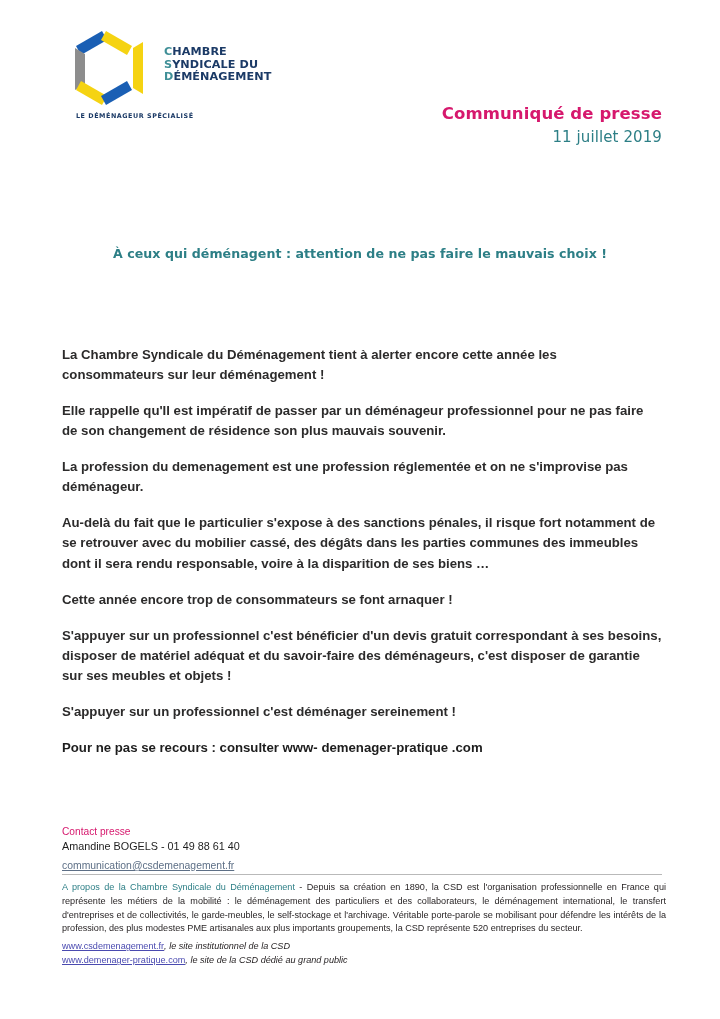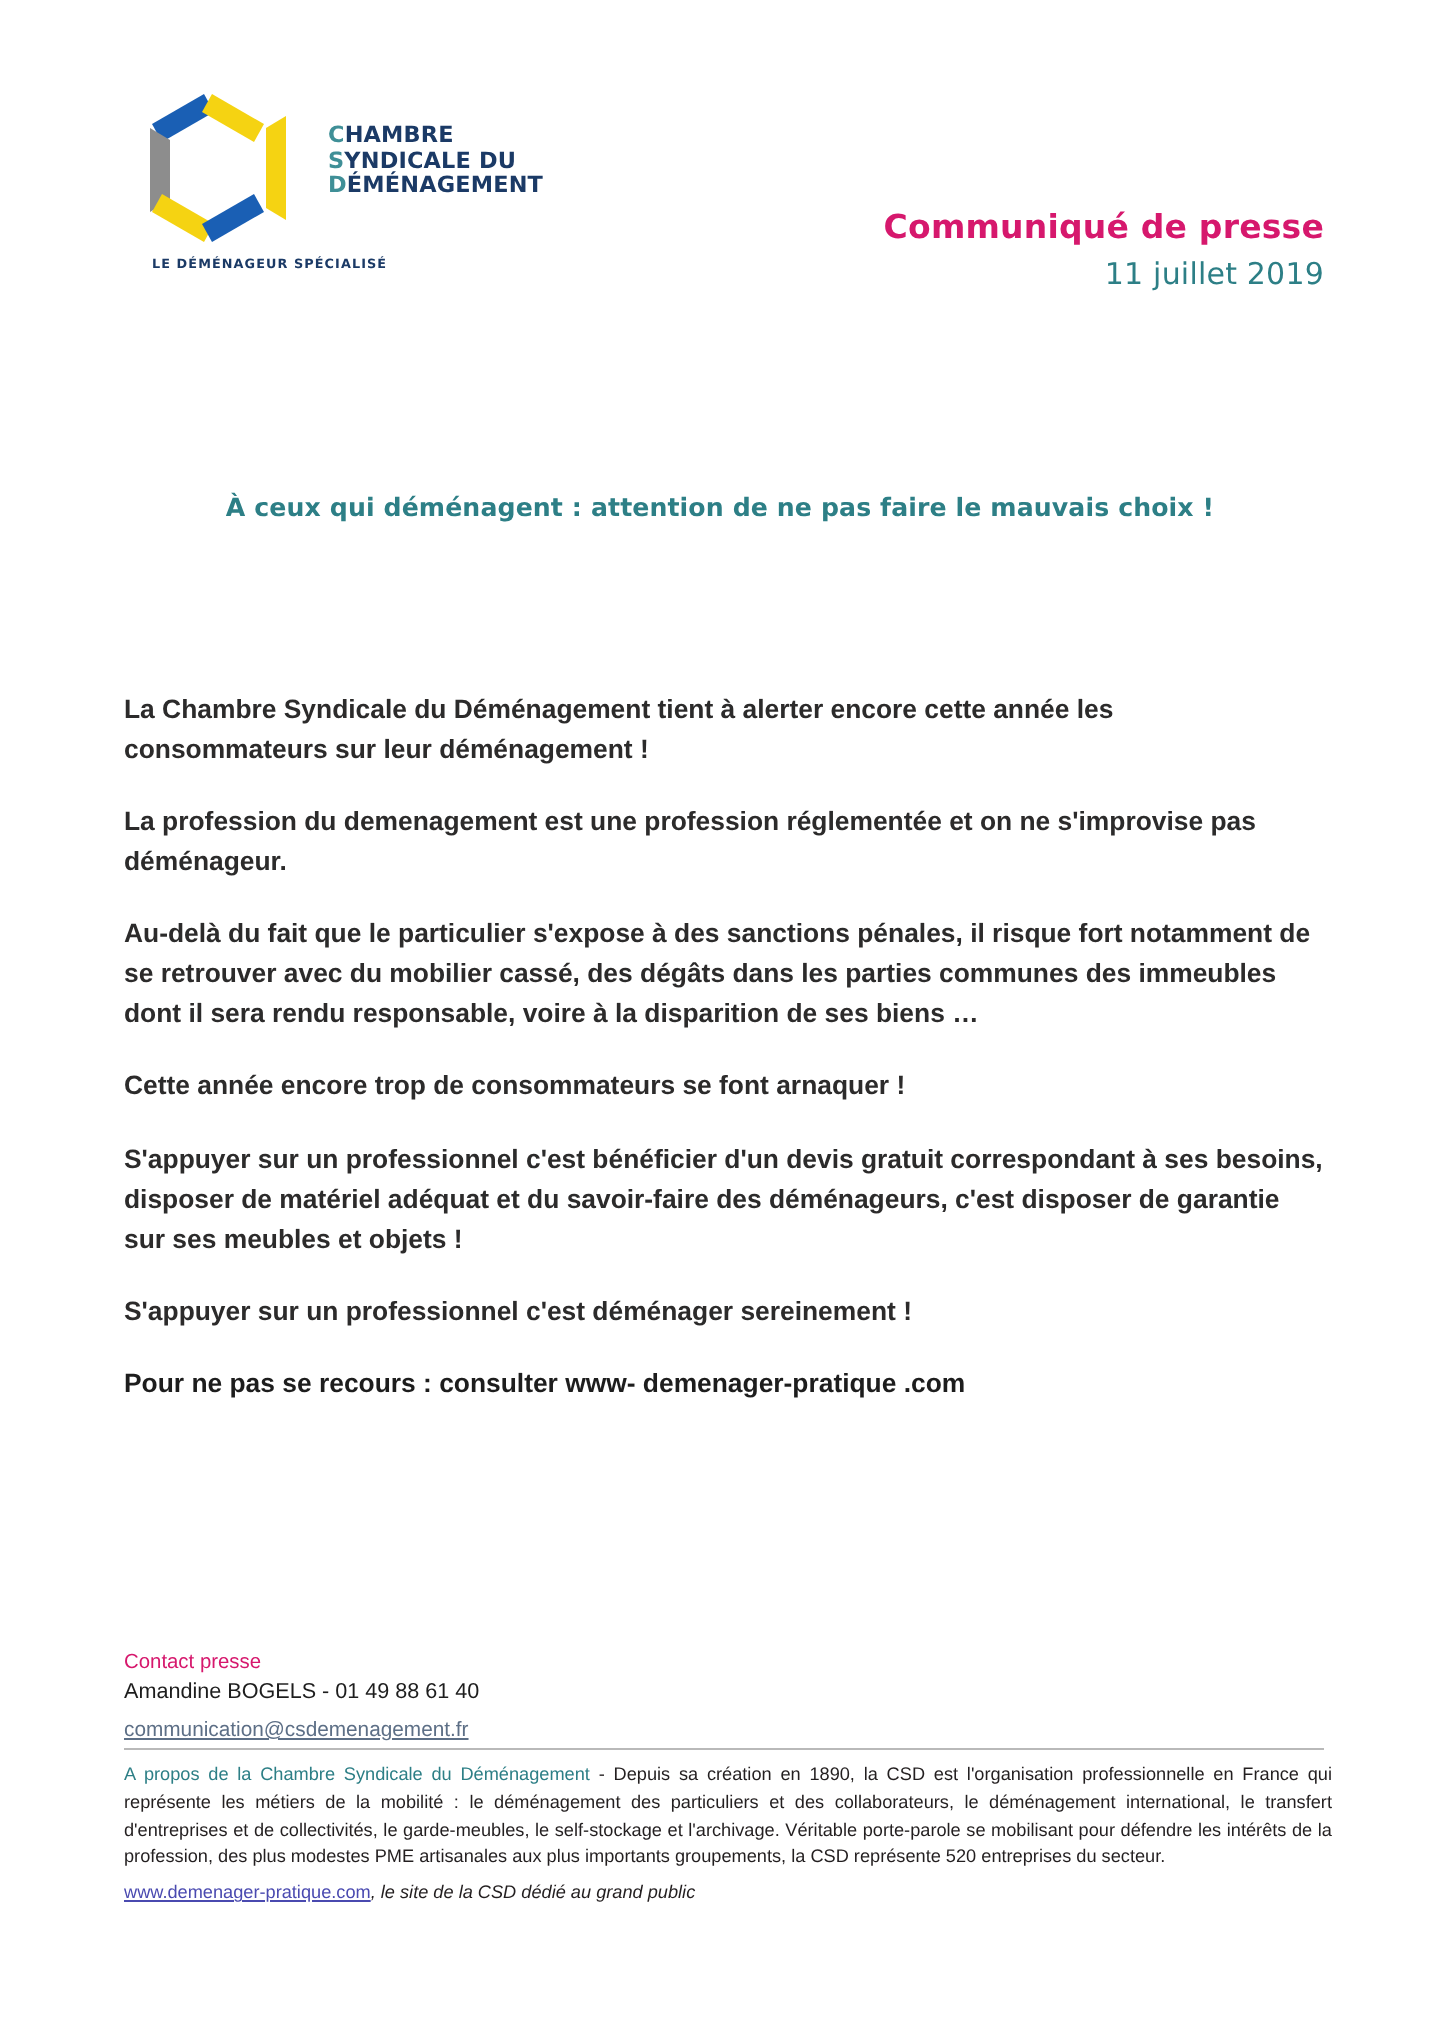--- a/index.html
+++ b/index.html
@@ -28,21 +28,21 @@
     position: absolute;
     top: 0;
     left: 0;
     right: 0;
     height: 160px;
   }
 
   .logo-block {
     position: absolute;
     left: 62px;
-    top: 36px;
+    top: 20px;
     width: 200px;
     height: 108px;
   }
   .logo-mark {
     position: absolute;
     left: 0;
     top: 0;
     width: 104px;
     height: 96px;
   }
@@ -242,37 +242,39 @@
     <div class="header-right">
       <div class="press-title">Communiqué de presse</div>
       <div class="press-date">11 juillet 2019</div>
     </div>
   </div>
 
   <div class="doc-title">À ceux qui déménagent : attention de ne pas faire le mauvais choix !</div>
 
   <div class="body-wrap">
     <p>La Chambre Syndicale du Déménagement tient à alerter encore cette année les consommateurs sur leur déménagement !</p>
+    <p>Elle rappelle qu'Il est impératif de passer par un déménageur professionnel pour ne pas faire de son changement de résidence son plus mauvais souvenir.</p>
     <p>La profession du demenagement est une profession réglementée et on ne s'improvise pas déménageur.</p>
     <p>Au-delà du fait que le particulier s'expose à des sanctions pénales, il risque fort notamment de se retrouver avec du mobilier cassé, des dégâts dans les parties communes des immeubles dont il sera rendu responsable, voire à la disparition de ses biens …</p>
     <p>Cette année encore trop de consommateurs se font arnaquer !</p>
     <p>S'appuyer sur un professionnel c'est bénéficier d'un devis gratuit correspondant à ses besoins, disposer de matériel adéquat et du savoir-faire des déménageurs, c'est disposer de garantie sur ses meubles et objets !</p>
     <p>S'appuyer sur un professionnel c'est déménager sereinement !</p>
     <p class="emph">Pour ne pas se recours : consulter www- demenager-pratique .com</p>
   </div>
 
   <div class="contact">
     <div class="contact-label">Contact presse</div>
     <div class="contact-name">Amandine BOGELS - 01 49 88 61 40</div>
     <a class="contact-mail" href="#">communication@csdemenagement.fr</a>
   </div>
 
   <div class="footer-rule"></div>
 
   <div class="footer">
     <p><span class="about-head">A propos de la Chambre Syndicale du Déménagement</span><span> - Depuis sa création en 1890, la CSD est l'organisation professionnelle en France qui représente les métiers de la mobilité : le déménagement des particuliers et des collaborateurs, le déménagement international, le transfert d'entreprises et de collectivités, le garde-meubles, le self-stockage et l'archivage. Véritable porte-parole se mobilisant pour défendre les intérêts de la profession, des plus modestes PME artisanales aux plus importants groupements, la CSD représente 520 entreprises du secteur.</span></p>
 
     <div class="footer-links">
+      <div><a href="#">www.csdemenagement.fr</a><span class="desc">, le site institutionnel de la CSD</span></div>
       <div><a href="#">www.demenager-pratique.com</a><span class="desc">, le site de la CSD dédié au grand public</span></div>
     </div>
   </div>
 
 </div>
 
 </body></html>

